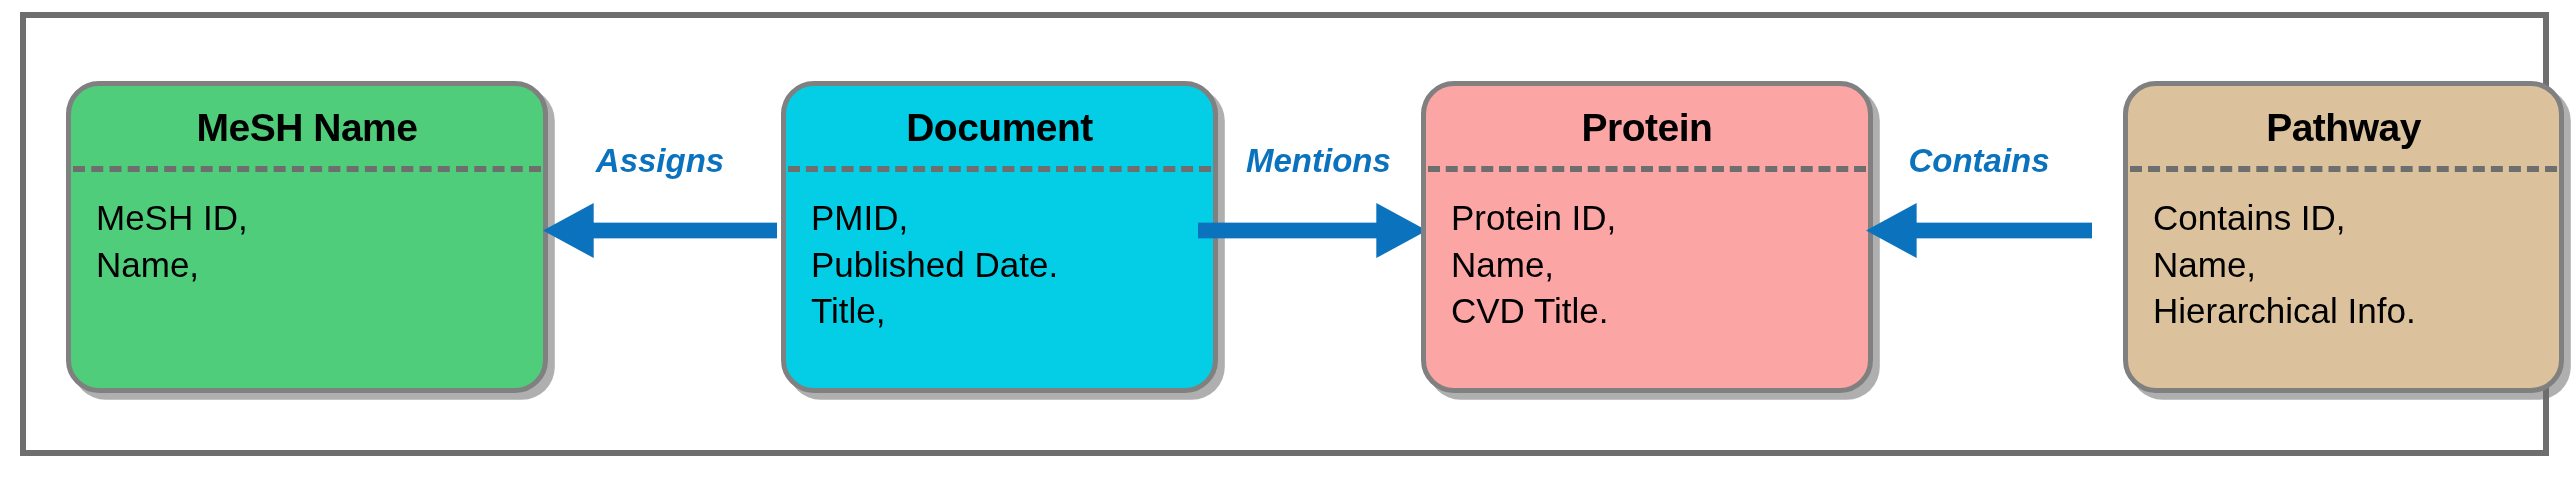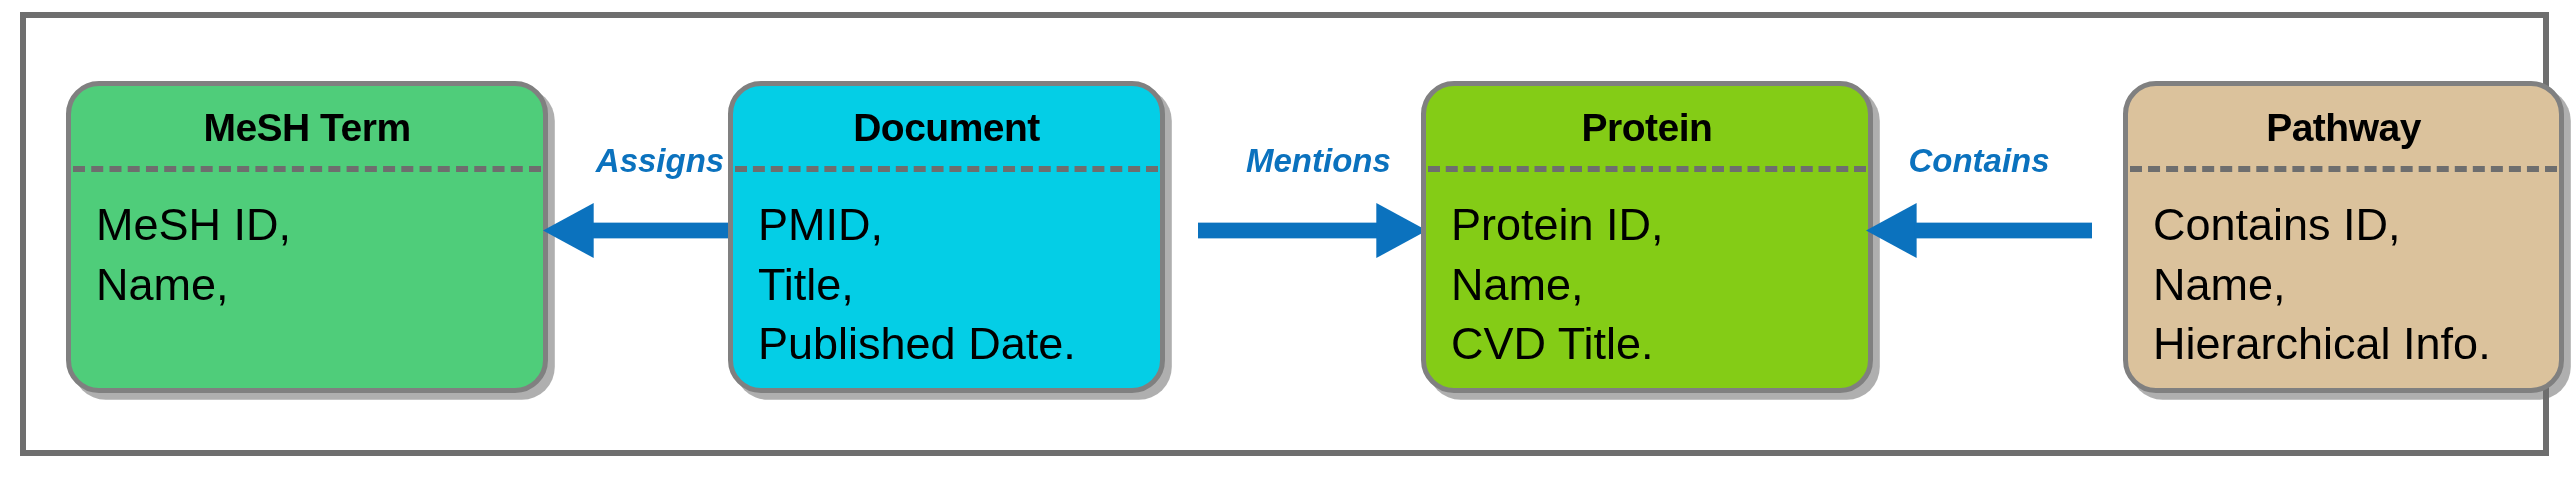--- a/index.html
+++ b/index.html
@@ -50,30 +50,30 @@
   }
   .entity-divider {
     margin: 19.5px 2px 0 2px;
     height: 0;
     border-top: 6.8px dashed #6e6e6e;
   }
   .entity-attrs {
     padding: 23.4px 0 0 25px;
   }
   .entity-attr {
-    font-size: 45px;
+    font-size: 35px;
     color: #000000;
     line-height: 1.32;
     white-space: nowrap;
   }
 
   
   #box-mesh-term   { left: 66px;   width: 482px; background: #4FCD7A; }
-  #box-document    { left: 728px;  width: 437px; background: #04CEE6; }
-  #box-protein     { left: 1421px; width: 452px; background: #84cc16; }
+  #box-document    { left: 781px;  width: 437px; background: #04CEE6; }
+  #box-protein     { left: 1421px; width: 452px; background: #fca5a5; }
   #box-pathway     { left: 2083px; width: 441px; background: #DBC29C; margin-left: 40px; }
 
   
   .rel {
     position: absolute;
     height: 117px;
   }
   .rel-label {
     position: absolute;
     top: 0;
@@ -101,43 +101,43 @@
   #rel-mentions .rel-label { left: 5.9px; }
 </style>
 </head>
 <body>
 
 <div id="canvas">
 
   <div id="outer-frame"></div>
 
   <div class="entity-box" id="box-mesh-term">
-    <div class="entity-title">MeSH Term</div>
+    <div class="entity-title">MeSH Name</div>
     <div class="entity-divider"></div>
     <div class="entity-attrs">
       <div class="entity-attr">MeSH ID,</div>
       <div class="entity-attr">Name,</div>
     </div>
   </div>
 
   <div class="rel" id="rel-assigns">
     <div class="rel-label">Assigns</div>
     <svg class="rel-arrow" viewBox="0 0 240 60" preserveAspectRatio="none">
       <polygon points="0,30 52,2 52,58" fill="#0B72BE"></polygon>
       <rect x="50" y="22" width="190" height="16" fill="#0B72BE"></rect>
     </svg>
   </div>
 
   <div class="entity-box" id="box-document">
     <div class="entity-title">Document</div>
     <div class="entity-divider"></div>
     <div class="entity-attrs">
       <div class="entity-attr">PMID,</div>
+      <div class="entity-attr">Published Date.</div>
       <div class="entity-attr">Title,</div>
-      <div class="entity-attr">Published Date.</div>
     </div>
   </div>
 
   <div class="rel" id="rel-mentions">
     <div class="rel-label">Mentions</div>
     <svg class="rel-arrow" viewBox="0 0 235 60" preserveAspectRatio="none">
       <rect x="0" y="22" width="190" height="16" fill="#0B72BE"></rect>
       <polygon points="235,30 183,2 183,58" fill="#0B72BE"></polygon>
     </svg>
   </div>

